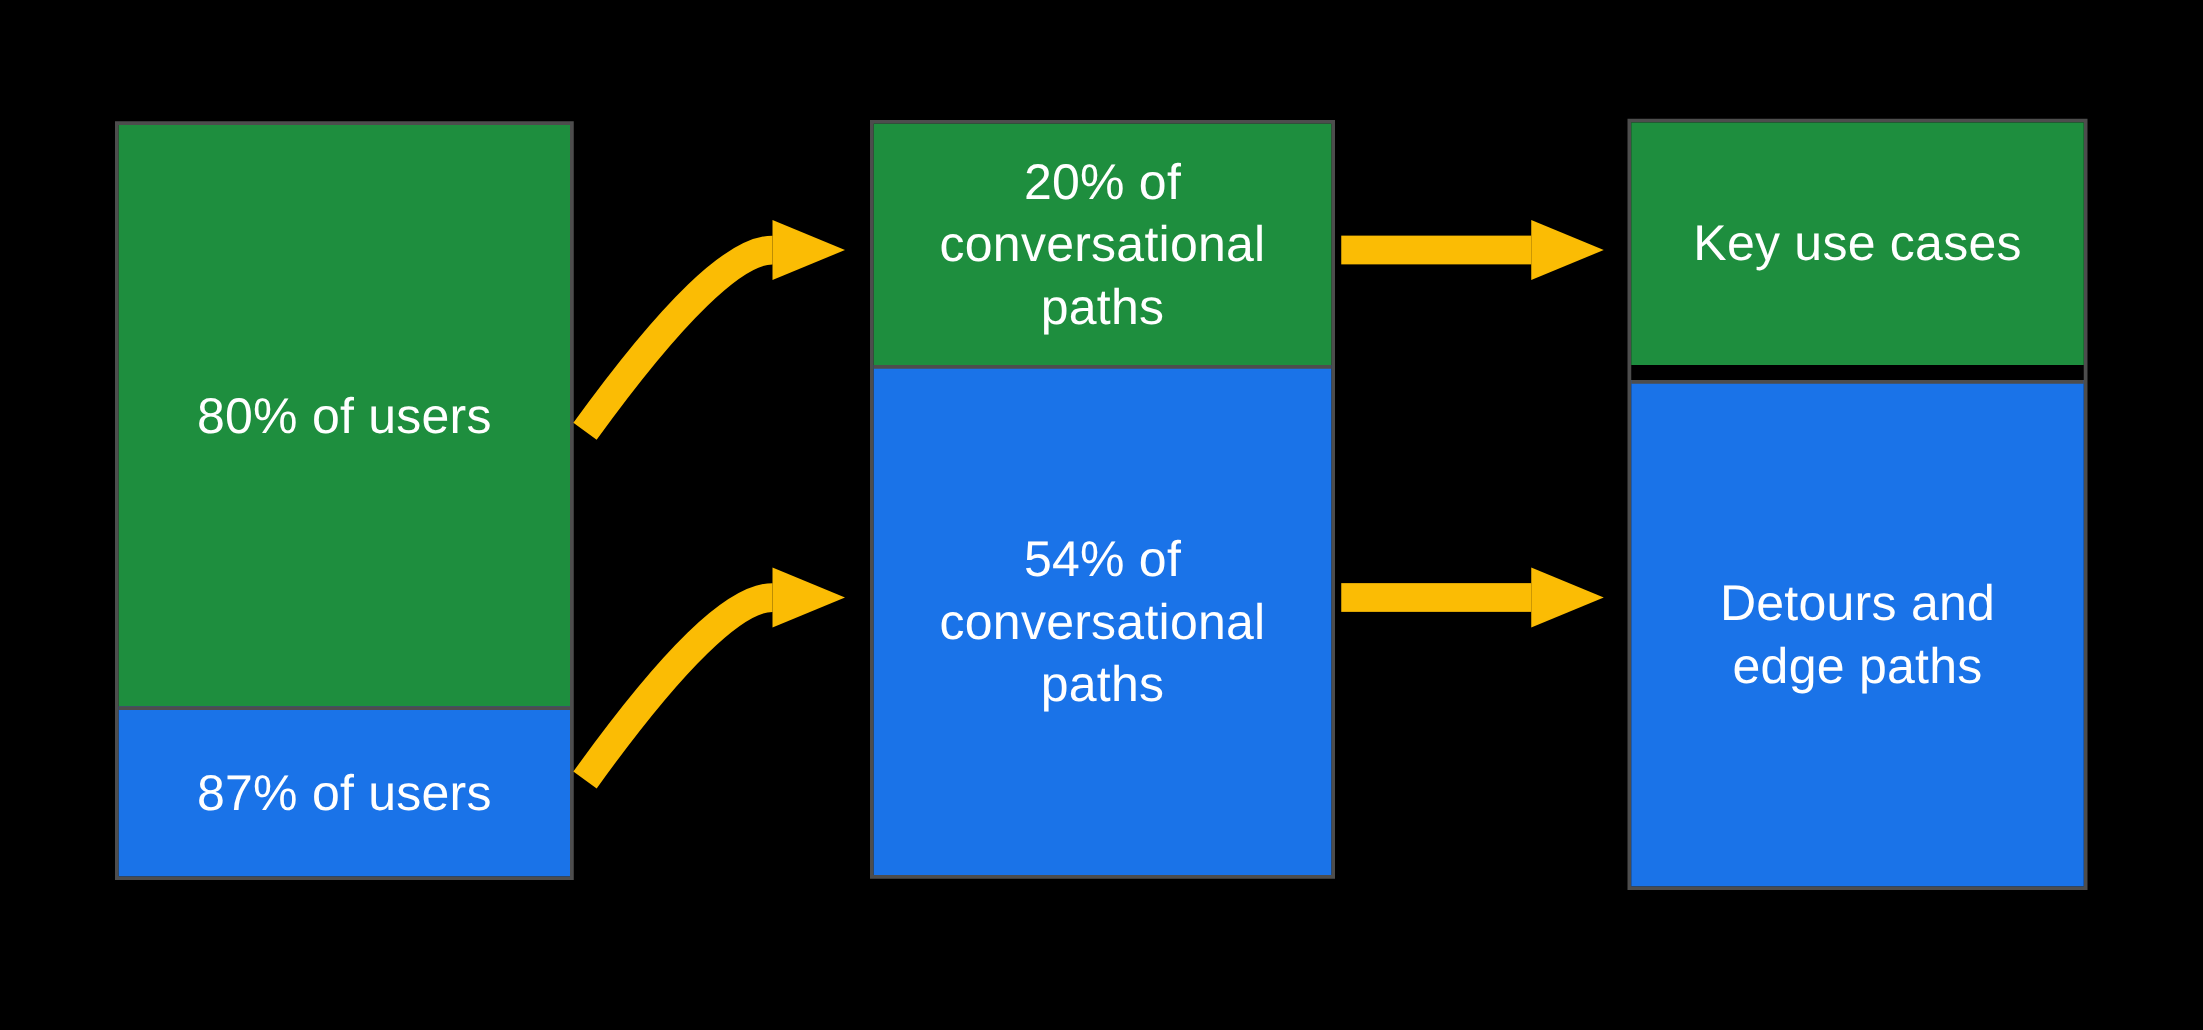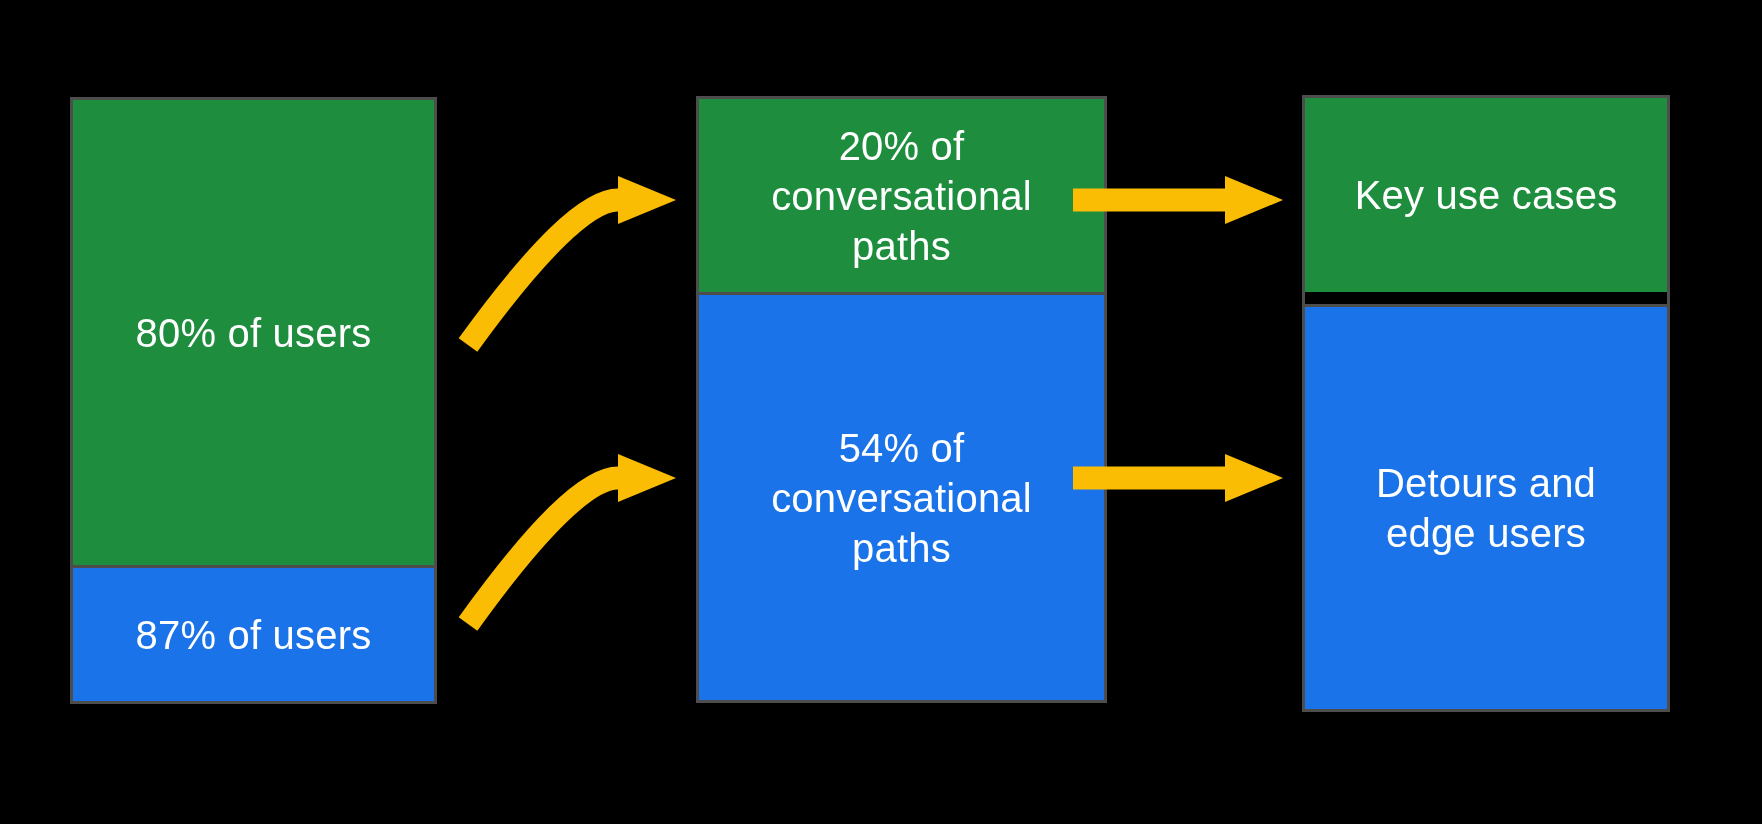--- a/index.html
+++ b/index.html
@@ -21,22 +21,22 @@
     height: 824px;
   }
   .bar {
     position: absolute;
     display: flex;
     flex-direction: column;
     box-sizing: border-box;
     border: 3px solid #4d4d4d;
     background: #000;
   }
-  .bar-users    { left: 70px;   top: 97px; width: 367px; height: 607px; }
-  .bar-paths    { left: 696px;  top: 96px; width: 411px; height: 607px; }
+  .bar-users    { left: 92px;   top: 97px; width: 367px; height: 607px; }
+  .bar-paths    { left: 696px;  top: 96px; width: 372px; height: 607px; }
   .bar-outcomes { left: 1302px; top: 95px; width: 368px; height: 617px; gap: 12px; }
 
   .segment {
     display: flex;
     align-items: center;
     justify-content: center;
     box-sizing: border-box;
   }
   .segment.green { background: #1E8E3E; }
   .segment.blue  { background: #1A73E8; border-top: 3px solid #4d4d4d; }
@@ -96,21 +96,21 @@
 paths</span>
     </div>
   </div>
 
   <div class="bar bar-outcomes">
     <div class="segment green">
       <span class="label">Key use cases</span>
     </div>
     <div class="segment blue">
       <span class="label">Detours and
-edge users</span>
+edge paths</span>
     </div>
   </div>
 
   <svg class="arrows" width="1762" height="824" viewBox="0 0 1762 824">
 
     <g>
       <path class="arrow-stroke" d="M 468 345 Q 573 200 618 200"></path>
       <polygon class="arrow-fill" points="618,176 618,224 676,200"></polygon>
     </g>
 

